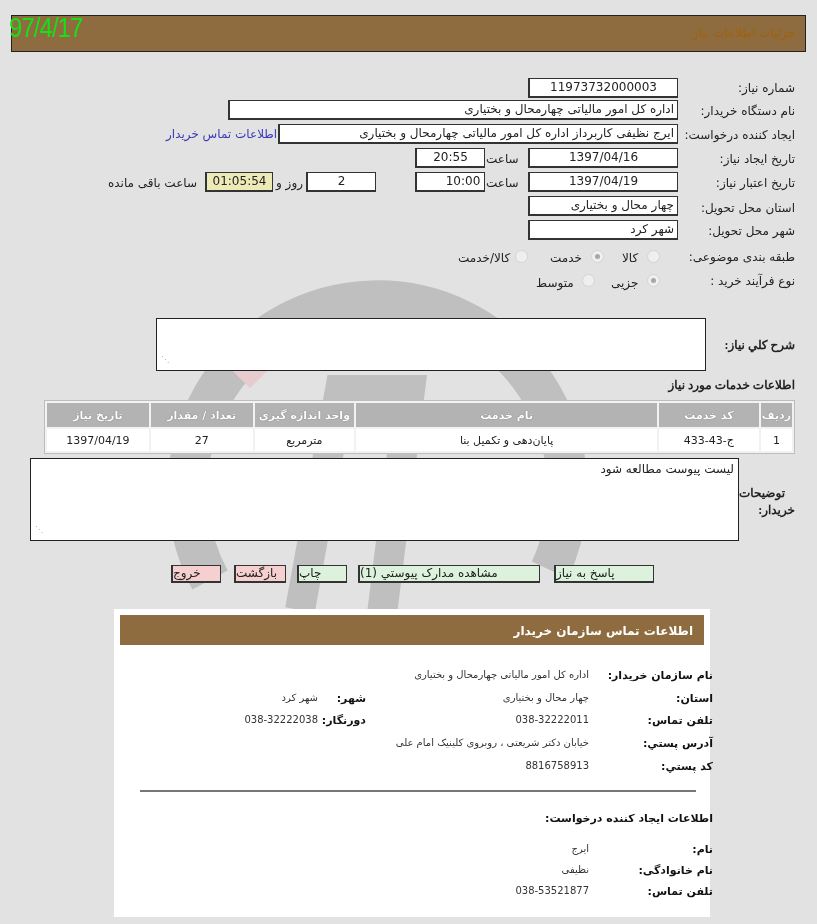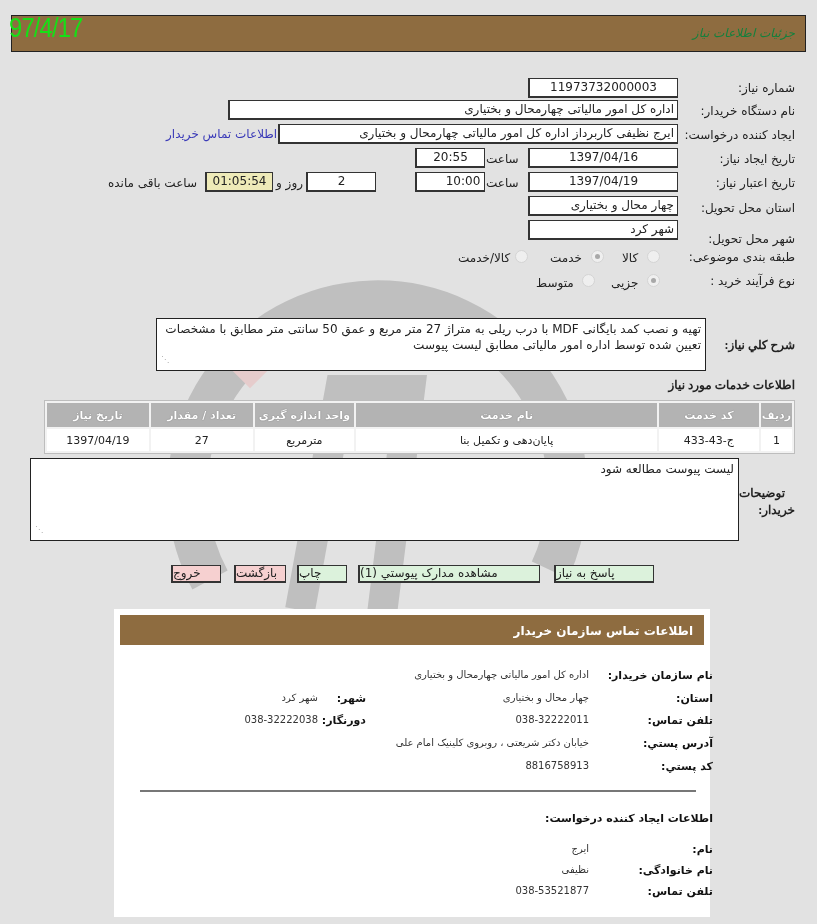--- a/index.html
+++ b/index.html
@@ -5,21 +5,21 @@
   html, body { margin:0; padding:0; }
   body {
     width:817px; height:924px; overflow:hidden; position:relative;
     background:#e2e2e2;
     font-family:"DejaVu Sans", sans-serif;
     font-size:12px; color:#222;
   }
   .abs { position:absolute; }
   .rtl { direction:rtl; }
   .hdr-bar { left:11px; top:15px; width:795px; height:37px; background:#8e6c40; border:1px solid #222; box-sizing:border-box; }
-  .hdr-title { right:22px; top:26px; color:#15803d; font-size:12px;font-style:italic; }
+  .hdr-title { right:22px; top:26px; color:#a16207; font-size:12px; }
   .stamp { left:9px; top:12px; color:#16e016; font-size:28px; font-family:"Liberation Sans", sans-serif; letter-spacing:-1px; transform:scaleX(0.85); transform-origin:left; }
   
   .lbl { font-size:12px; color:#222; white-space:nowrap; direction:rtl; }
   .box {
     background:#fff; border:1px solid #333; border-left-width:2px; border-bottom-width:2px;
     box-sizing:border-box; font-size:12px; text-align:center; line-height:17px;
     white-space:nowrap; overflow:hidden;
   }
   .box.rtlbox { text-align:right; direction:rtl; padding-right:3px; }
   .box.yellow { background:#eeeab8; }
@@ -99,40 +99,39 @@
 <div class="abs box" style="left:528px;top:172px;width:150px;height:20px;">1397/04/19</div>
 <div class="abs lbl" style="left:486px;top:176px;">ساعت</div>
 <div class="abs box" style="left:415px;top:172px;width:70px;height:20px;padding-left:25px;">10:00</div>
 <div class="abs box" style="left:306px;top:172px;width:70px;height:20px;">2</div>
 <div class="abs lbl" style="left:276px;top:176px;">روز و</div>
 <div class="abs box yellow" style="left:205px;top:172px;width:68px;height:20px;">01:05:54</div>
 <div class="abs lbl" style="left:108px;top:176px;">ساعت باقی مانده</div>
 
 <div class="abs lbl" style="right:22px;top:201px;">استان محل تحویل:</div>
 <div class="abs box rtlbox" style="left:528px;top:196px;width:150px;height:20px;">چهار محال و بختیاری</div>
-<div class="abs lbl" style="right:22px;top:224px;margin-top:8px;">شهر محل تحویل:</div>
+<div class="abs lbl" style="right:22px;top:224px;">شهر محل تحویل:</div>
 <div class="abs box rtlbox" style="left:528px;top:220px;width:150px;height:20px;">شهر کرد</div>
 
 <div class="abs lbl" style="right:22px;top:250px;">طبقه بندی موضوعی:</div>
 <div class="abs radio" style="left:647px;top:250px;"></div>
 <div class="abs lbl" style="left:622px;top:251px;">کالا</div>
 <div class="abs radio on" style="left:591px;top:250px;"></div>
 <div class="abs lbl" style="left:550px;top:251px;">خدمت</div>
 <div class="abs radio" style="left:515px;top:250px;"></div>
 <div class="abs lbl" style="left:458px;top:251px;">کالا/خدمت</div>
 
 <div class="abs lbl" style="right:22px;top:274px;">نوع فرآیند خرید :</div>
 <div class="abs radio on" style="left:647px;top:274px;"></div>
 <div class="abs lbl" style="left:611px;top:276px;">جزیی</div>
 <div class="abs radio" style="left:582px;top:274px;"></div>
 <div class="abs lbl" style="left:536px;top:276px;">متوسط</div>
 
 <div class="abs bold-lbl" style="right:22px;top:338px;">شرح کلي نياز:</div>
 <div class="abs textarea" style="left:156px;top:318px;width:550px;height:53px;">
-  <span>تهیه و نصب کمد بایگانی MDF با درب ریلی  به متراژ 27 متر مربع و عمق 50 سانتی متر مطابق با مشخصات تعیین شده توسط اداره امور مالیاتی مطابق لیست پیوست</span>
   <span class="abs grip">⋰</span>
 </div>
 
 <div class="abs bold-lbl" style="right:22px;top:378px;">اطلاعات خدمات مورد نیاز</div>
 <table class="abs svc" style="left:44px;top:400px;width:751px;">
   <thead>
     <tr>
       <th style="width:26px;">ردیف</th>
       <th style="width:98px;">کد خدمت</th>
       <th style="width:300px;">نام خدمت</th>

